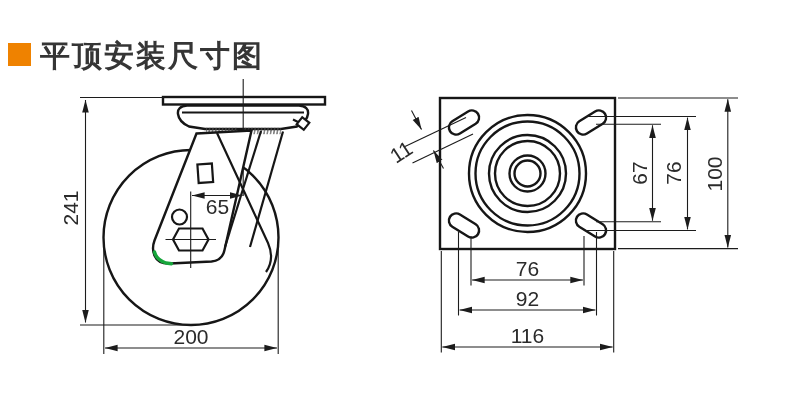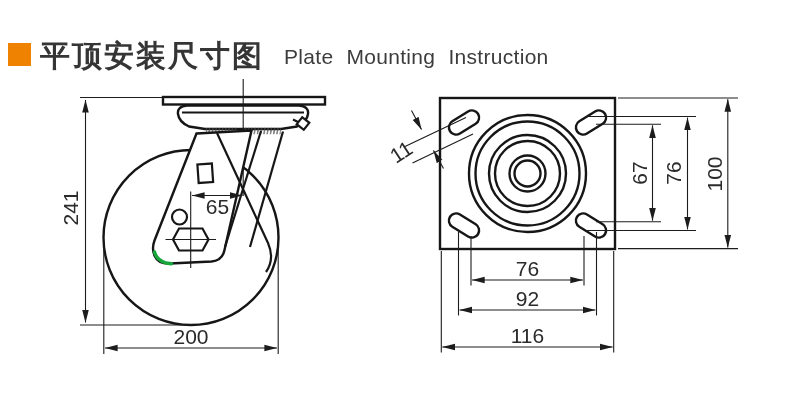--- a/index.html
+++ b/index.html
@@ -21,21 +21,20 @@
   .mid{text-anchor:middle;}
 </style>
 </head>
 <body>
 
 <div id="stage">
 
   <div id="header">
     <div id="bullet"></div>
     <div id="title-zh">平顶安装尺寸图</div>
-    <div id="title-en">Plate Mounting Instruction</div>
   </div>
 
   <svg width="789" height="400" viewBox="0 0 789 400">
     <defs>
       <marker id="arr" markerWidth="13" markerHeight="8" refX="12.6" refY="4" orient="auto-start-reverse" markerUnits="userSpaceOnUse">
         <path d="M12.8,4 L0,0.7 L0,7.3 Z" fill="#1c1c1c"></path>
       </marker>
       <pattern id="hatch" width="3.2" height="7" patternUnits="userSpaceOnUse" patternTransform="rotate(10)">
         <line x1="1.6" y1="0" x2="1.6" y2="7" stroke="#4a4a4a" stroke-width="1.1"></line>
       </pattern>

